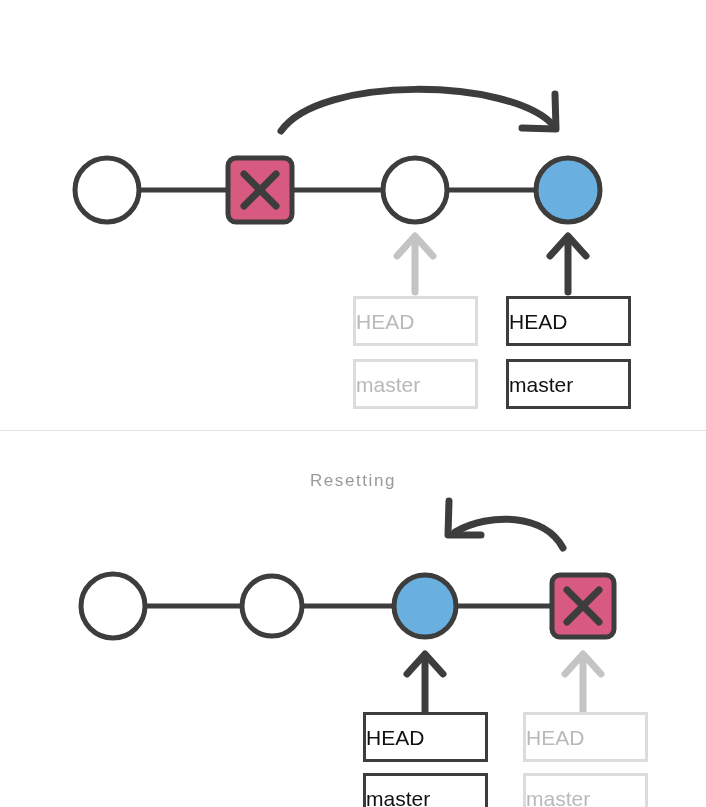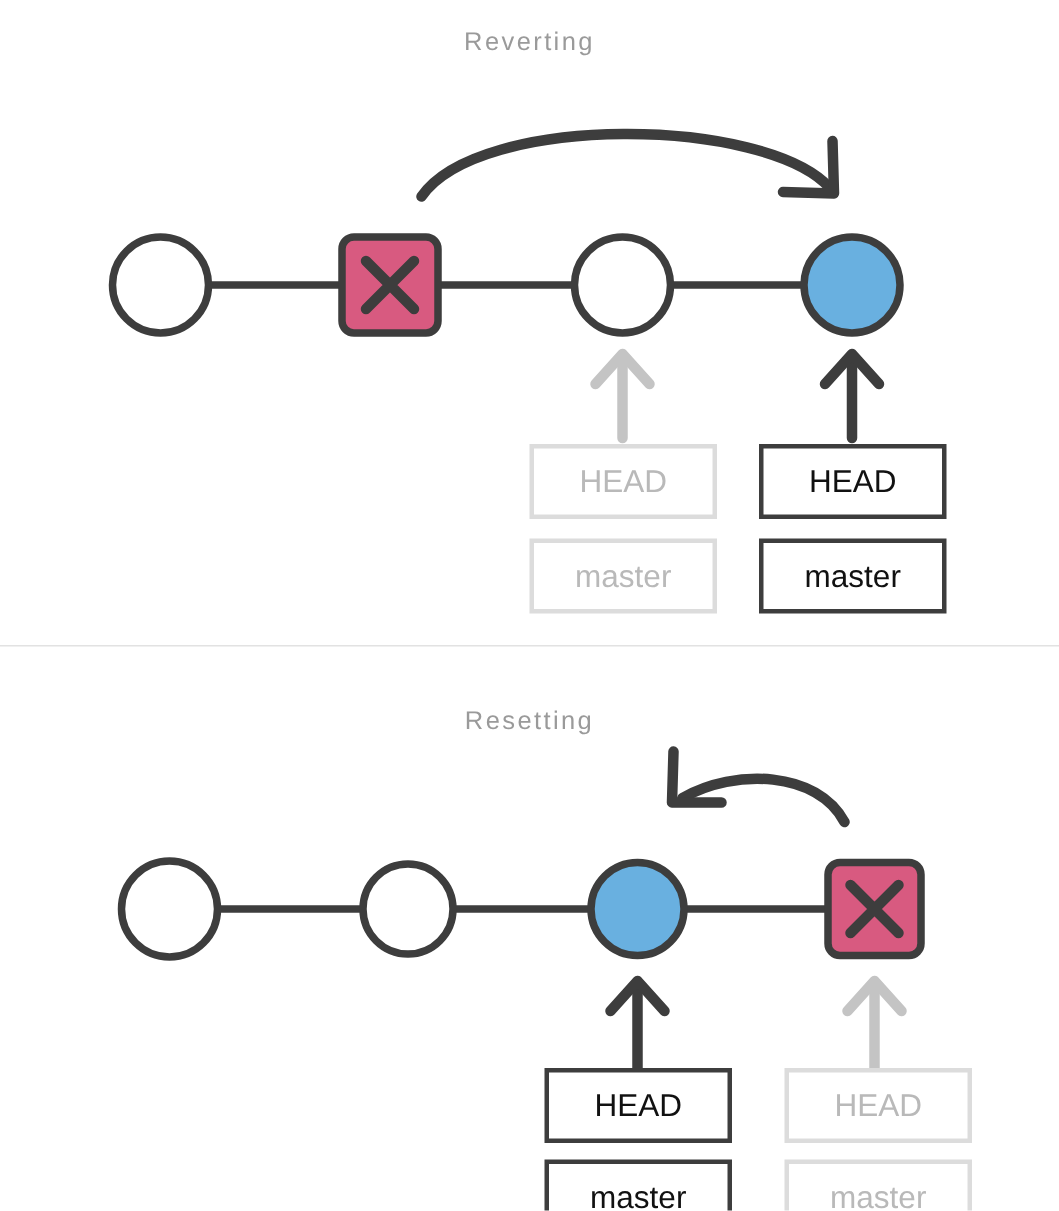--- a/index.html
+++ b/index.html
@@ -56,40 +56,39 @@
   #svg-reset  { height: 376px; }
 
   .ref-box {
     position: absolute;
     width: 125px;
     height: 50px;
     box-sizing: border-box;
     background: #ffffff;
     display: flex;
     align-items: center;
-    justify-content: center;
+    justify-content: flex-start;
     font-family: "Liberation Sans", sans-serif;
     font-size: 21px;
     line-height: 1;
   }
   .ref-box.solid {
     border: 3px solid #3d3d3d;
     color: #111111;
   }
   .ref-box.faded {
     border: 3px solid #dcdcdc;
     color: #b9b9b9;
   }
 </style>
 </head>
 <body>
 
 <div class="panel" id="panel-revert">
 
-  <div class="panel-title" id="title-revert">Reverting</div>
 
   <svg class="graph-svg" id="svg-revert" viewBox="0 0 706 430">
 
     <line x1="107" y1="190" x2="260" y2="190" stroke="#3d3d3d" stroke-width="5"></line>
     <line x1="260" y1="190" x2="415" y2="190" stroke="#3d3d3d" stroke-width="5"></line>
     <line x1="415" y1="190" x2="568" y2="190" stroke="#3d3d3d" stroke-width="5"></line>
 
     <circle cx="107" cy="190" r="32" fill="#ffffff" stroke="#3d3d3d" stroke-width="5"></circle>
 
     <rect x="228" y="158" width="64" height="64" rx="8" ry="8" fill="#d85a80" stroke="#3d3d3d" stroke-width="5"></rect>

